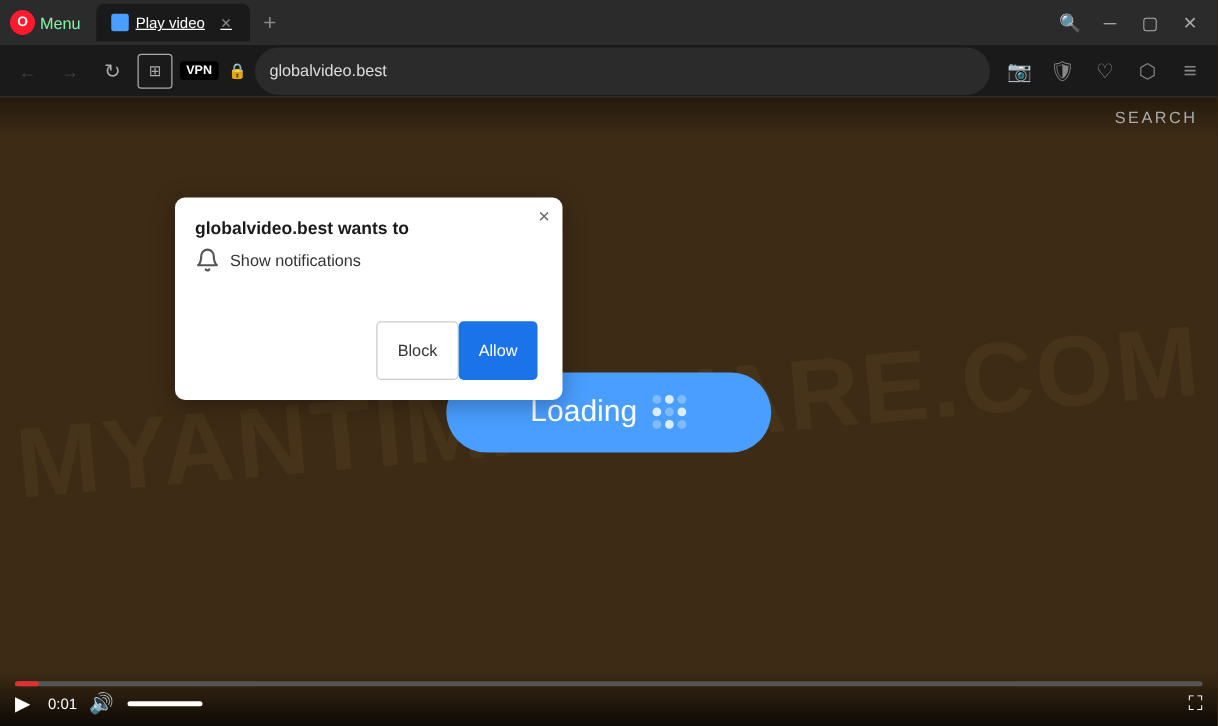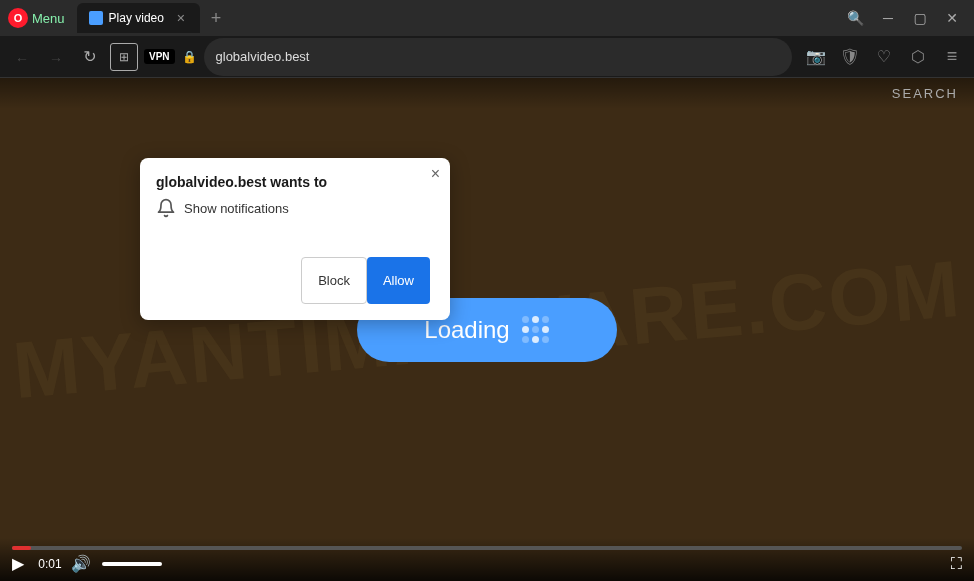--- a/index.html
+++ b/index.html
@@ -44,20 +44,21 @@
       align-items: center;
       background: #3a3a3a;
       border-radius: 6px 6px 0 0;
       padding: 5px 12px;
       height: 30px;
       gap: 6px;
       color: #ccc;
       font-size: 12px;
       cursor: pointer;
       max-width: 200px;
+      text-decoration: underline;
     }
     .tab.active {
       background: #1a1a1a;
       color: #fff;
     }
     .tab-icon {
       width: 14px; height: 14px;
       background: #4a9eff;
       border-radius: 2px;
       flex-shrink: 0;

